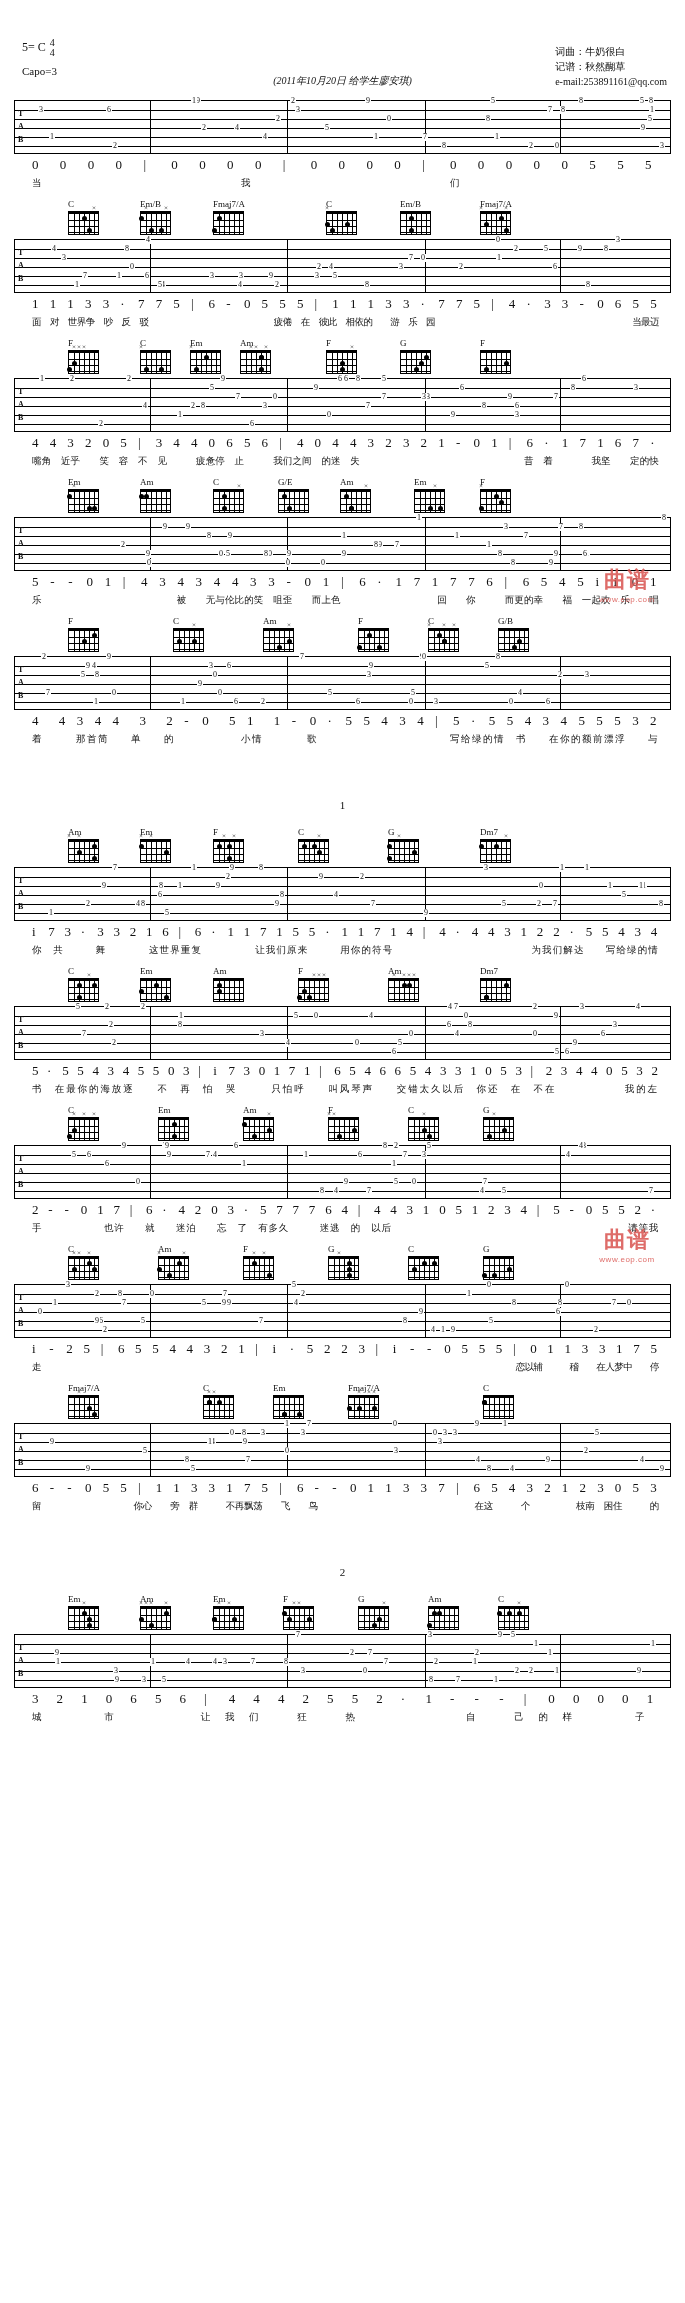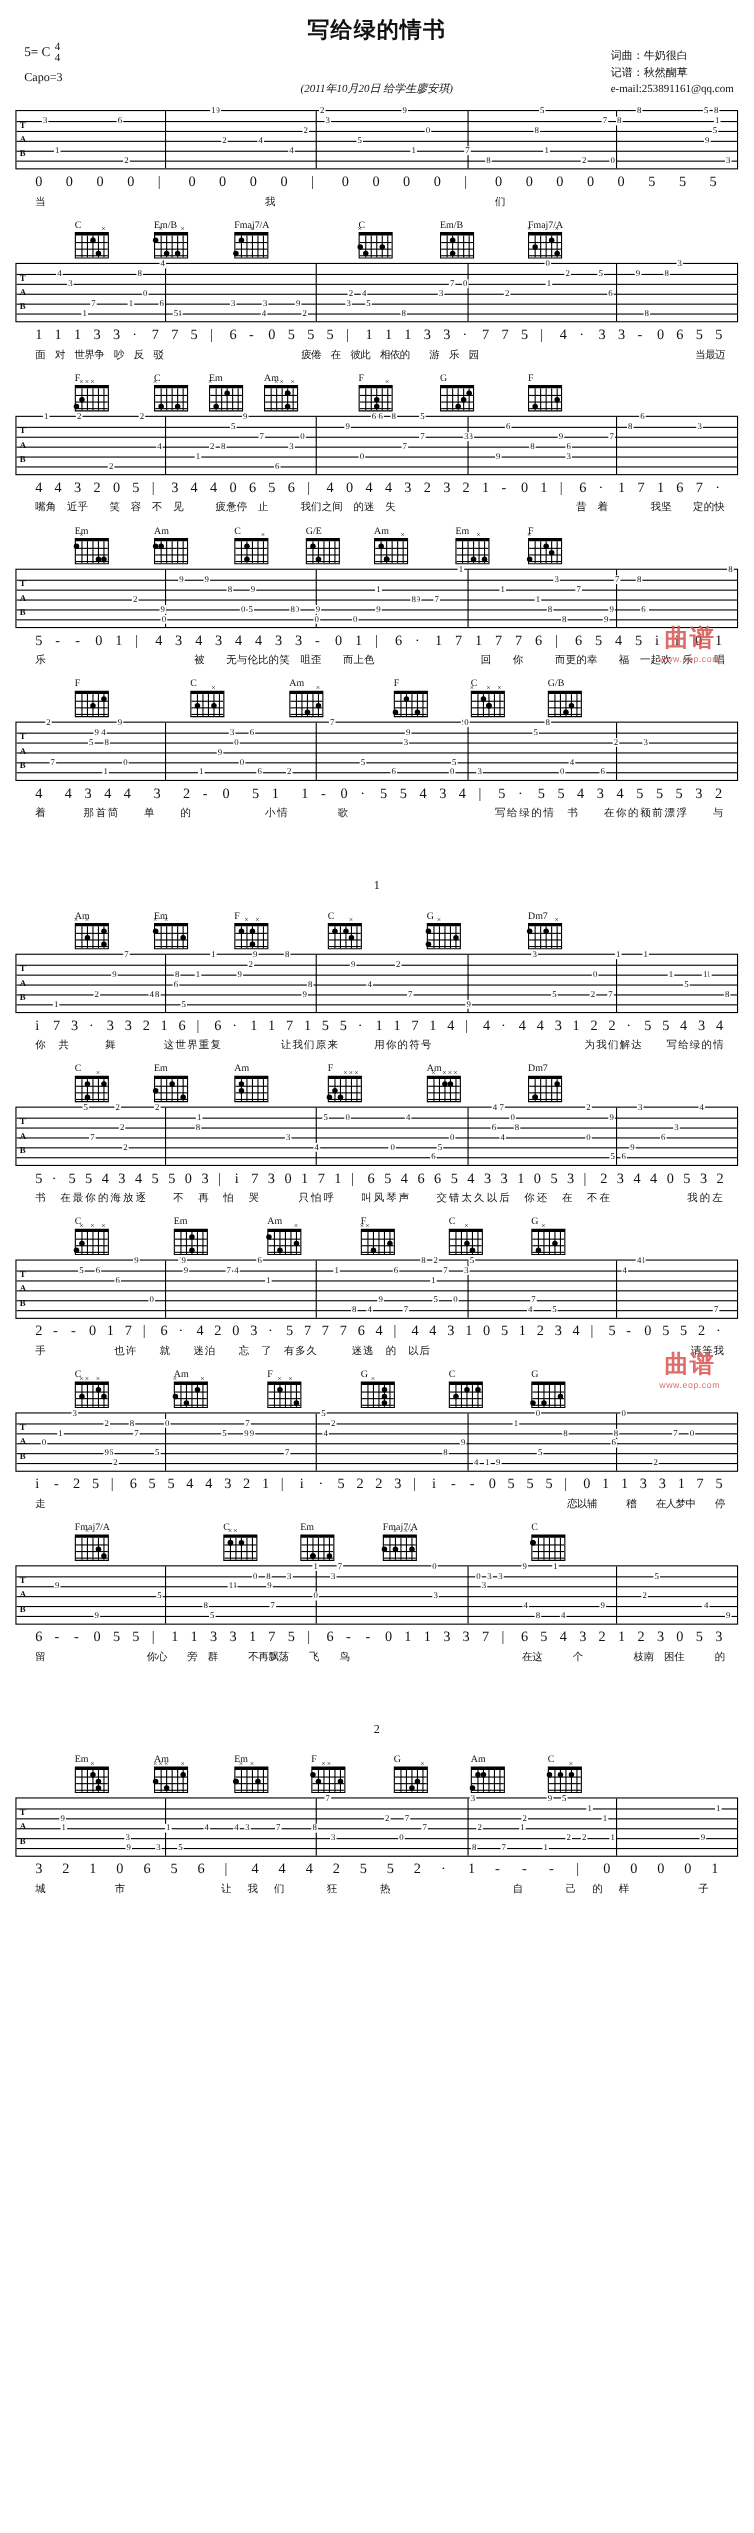--- a/index.html
+++ b/index.html
@@ -96,21 +96,20 @@
   .watermark .wm-small { font-size: 8px; letter-spacing:0.5px; }
 
   .gap { height: 34px; }
 </style>
 </head>
 <body>
 
 <div class="page">
 
   <div class="header">
-    <div class="title">写给绿的情书</div>
 
     <div class="key-block">
       <div class="key-line">
         <span>5= C</span>
         <span class="timesig">
           <span>4</span>
           <span>4</span>
         </span>
       </div>
       <div class="capo">Capo=3</div>

